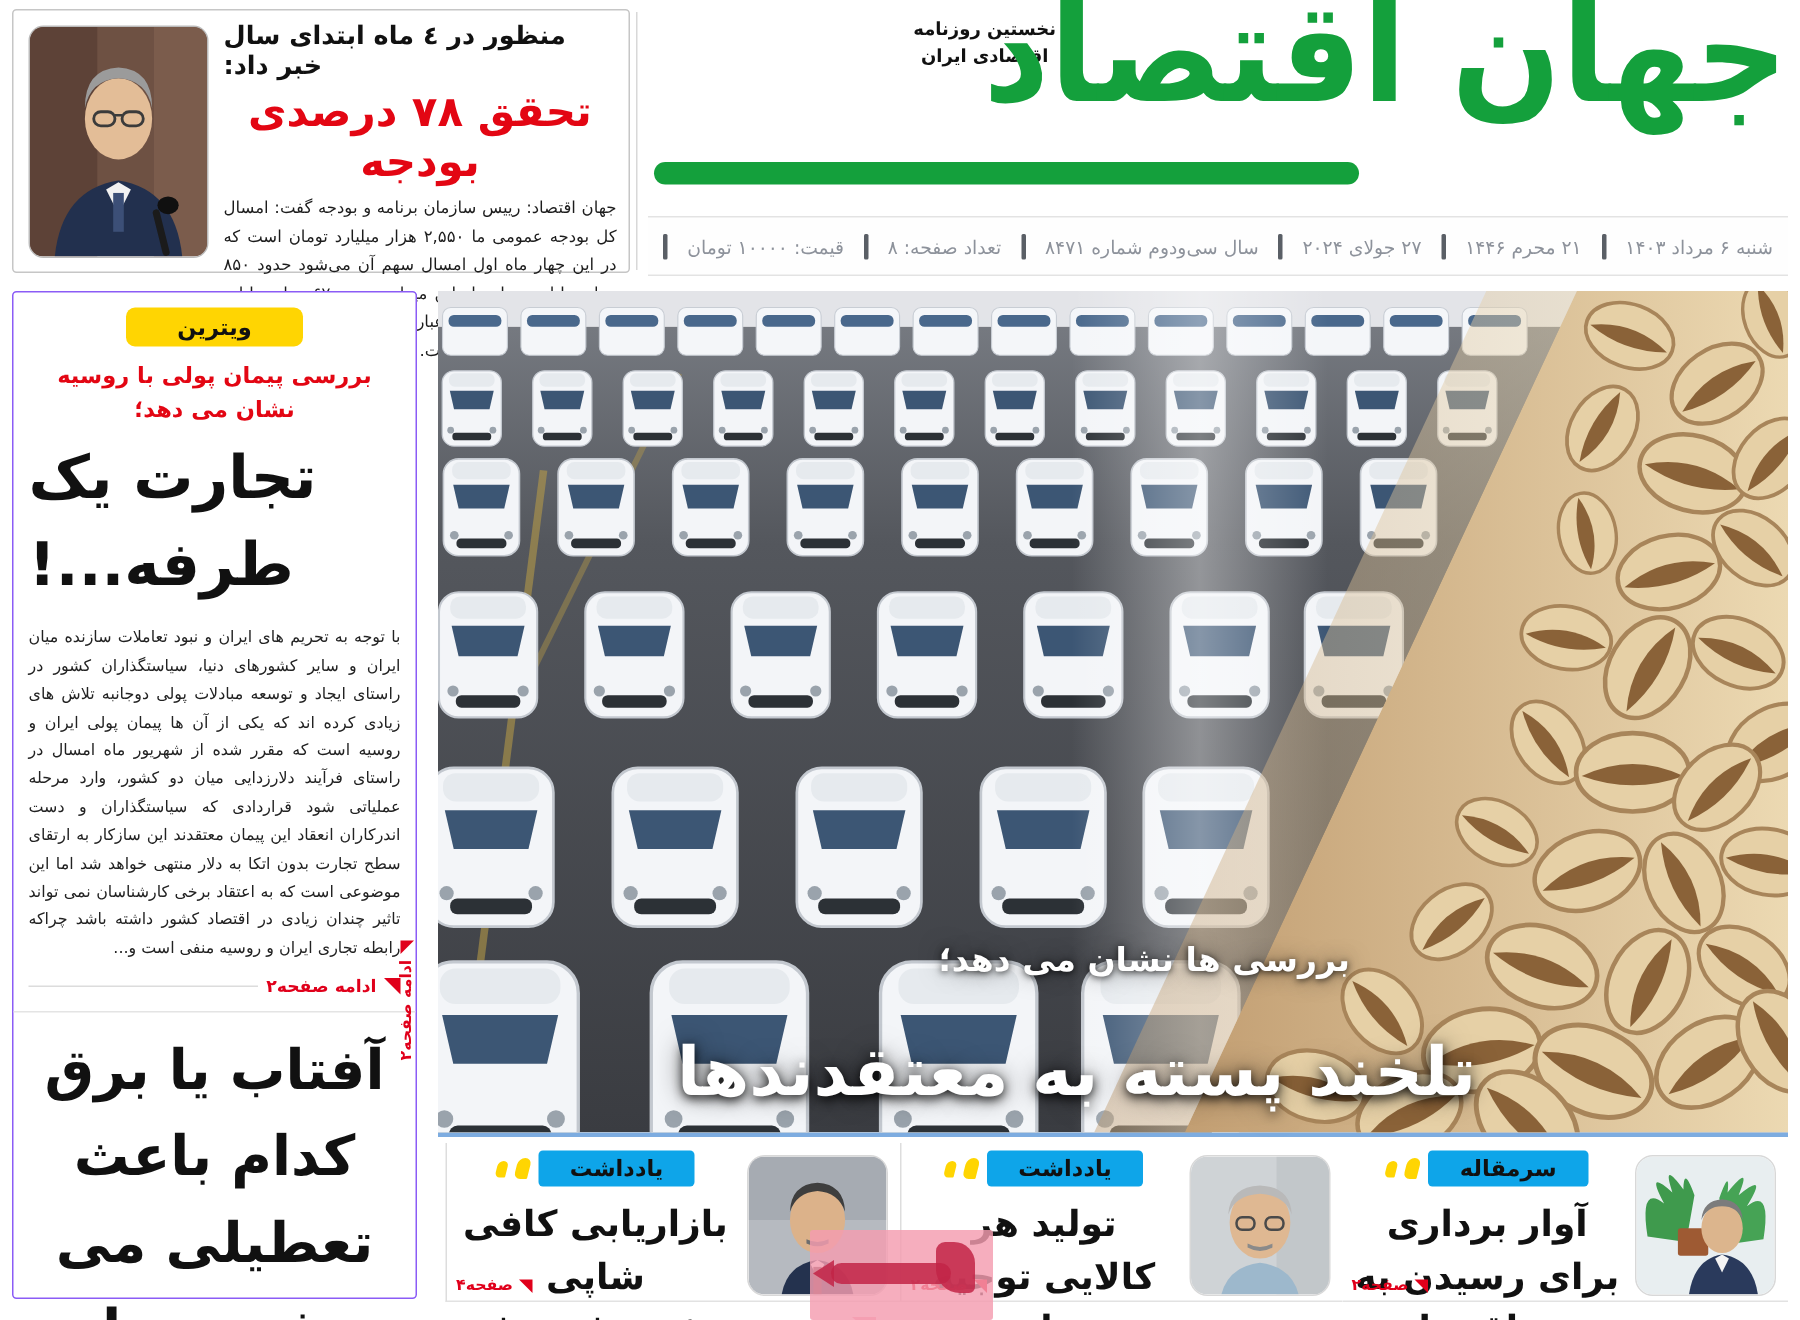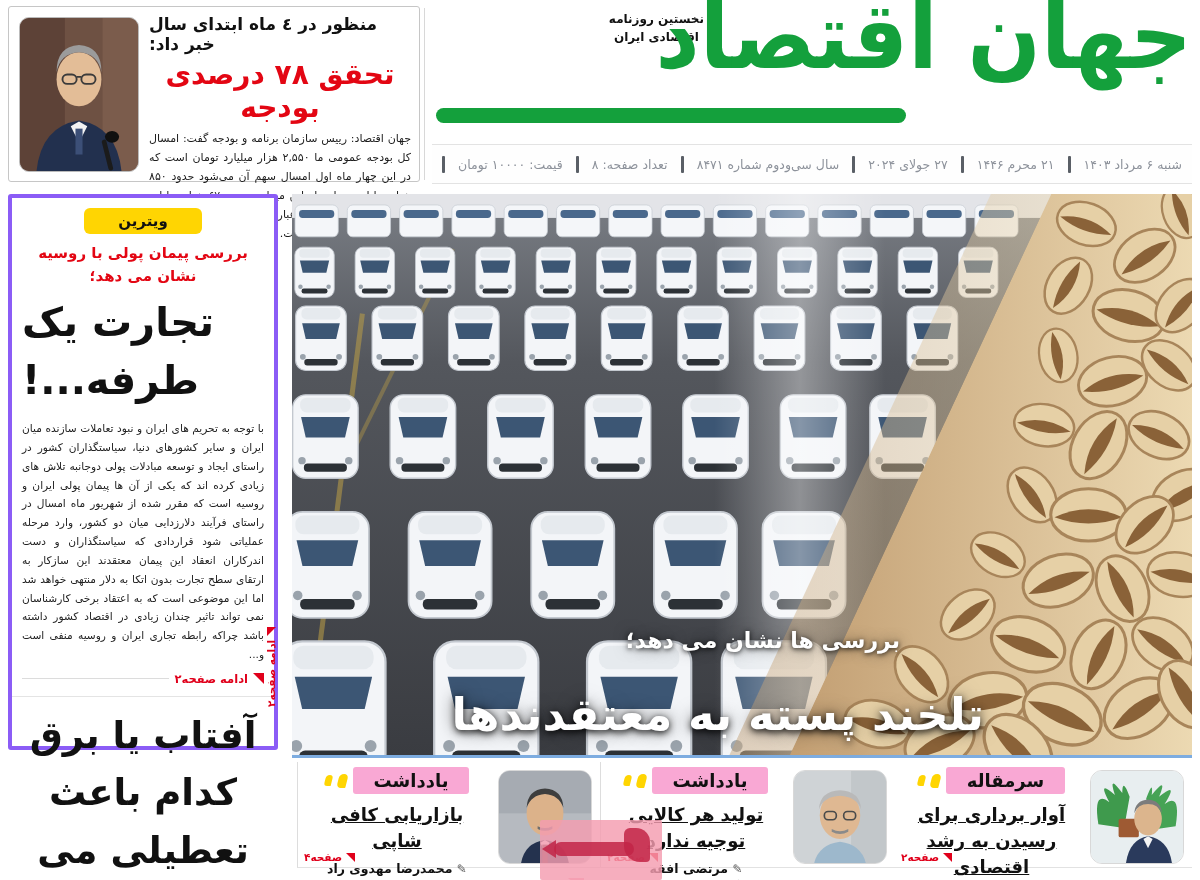--- a/index.html
+++ b/index.html
@@ -19,21 +19,21 @@
 
   
   .mast { position:absolute; left:432px; right:8px; top:0; height:186px; }
   .tagline { position:absolute; right:488px; top:10px; font-size:12px; font-weight:bold; color:#111; text-align:center; white-space:pre-line; line-height:1.5; }
   .logo { position:absolute; right:0; top:-14px; font-size:86px; font-weight:bold; color:#14a03c; letter-spacing:-2px; white-space:nowrap; transform:scaleY(1.08); }
   .logo-tail { position:absolute; left:4px; top:108px; width:470px; height:15px; background:#14a03c; border-radius:8px; }
   .dateline { position:absolute; left:0; right:0; top:144px; height:40px; border-top:1px solid #e3e3e3; border-bottom:1px solid #e3e3e3; background:#fefefe; display:flex; align-items:center; justify-content:space-between; padding:0 10px; color:#8d929b; font-size:12.5px; }
   .dateline .sep { width:3px; height:17px; background:#5a5f66; border-radius:1px; flex:0 0 auto; }
 
   
-  .sidebar { position:absolute; left:8px; top:194px; width:270px; height:556px; border:4px solid #8b5cf6; border-radius:3px; padding:8px 10px; background:#fff; }
+  .sidebar { position:absolute; left:8px; top:194px; width:270px; height:672px; border:1px solid #8b5cf6; border-radius:3px; padding:8px 10px; background:#fff; }
   .pill { display:block; width:fit-content; margin:2px auto 8px; background:#ffd502; border-radius:6px; padding:4px 34px; font-size:15px; font-weight:bold; color:#111; }
   .sb-kicker { color:#e30613; font-weight:bold; font-size:15px; text-align:center; line-height:1.5; }
   .sb-head-xl { font-size:40px; font-weight:bold; color:#111; text-align:left; line-height:1.45; margin-top:6px; }
   .sb-head-lg { font-size:37px; font-weight:bold; color:#111; text-align:center; line-height:1.55; }
   .sb-body { font-size:10.6px; line-height:1.78; text-align:justify; color:#222; margin-top:10px; }
   .cont { display:flex; align-items:center; gap:5px; margin-top:8px; }
   .flag { width:0; height:0; border-top:11px solid #e0001b; border-left:11px solid transparent; flex:0 0 auto; }
   .cont-txt { color:#e0001b; font-weight:bold; font-size:11.5px; flex:0 0 auto; }
   .cont-line { flex:1 1 auto; border-top:1px solid #dcdcdc; }
   .sb-div { border-top:1px solid #e4e4e4; margin:10px -10px; }
@@ -49,24 +49,24 @@
   .side-ref span { color:#e0001b; font-weight:bold; font-size:10.5px; }
 
   
   .bbox { position:absolute; top:762px; height:106px; background:#fff; border-bottom:1px solid #e2e2e2; border-left:1px solid #ddd; }
   .bbox.b1 { left:895px; width:297px; border-left:none; }
   .bbox.b2 { left:600px; width:295px; }
   .bbox.b3 { left:297px; width:303px; }
   .bphoto { position:absolute; right:8px; top:8px; width:94px; height:94px; border-radius:12px; overflow:hidden; border:1px solid #d8d8d8; }
   .btext { position:absolute; left:6px; right:110px; top:5px; bottom:3px; text-align:center; }
   .labelrow { display:flex; align-items:center; justify-content:center; gap:6px; }
-  .blabel { background:#f9a8d4; padding:3px 21px; border-radius:3px; font-size:18px; font-weight:bold; color:#111; }
+  .blabel { background:#0ea5e9; padding:3px 21px; border-radius:3px; font-size:15px; font-weight:bold; color:#111; }
   .q { width:9px; height:14px; background:#ffd502; border-radius:7px 7px 1px 7px; transform:skewX(-14deg); }
   .q.small { width:7px; height:11px; }
-  .bhead { font-size:18px; font-weight:bold; color:#111; line-height:1.45; margin-top:8px;text-decoration:underline; }
+  .bhead { font-size:24px; font-weight:bold; color:#111; line-height:1.45; margin-top:8px; }
   .bauthor { font-size:12.5px; font-weight:bold; color:#111; margin-top:7px; }
   .pen { color:#555; font-size:12px; }
   .brole { font-size:11px; color:#222; margin-top:2px; }
   .bref { position:absolute; left:6px; bottom:4px; display:flex; align-items:center; gap:4px; }
   .bref .flag { border-top-width:9px; border-left-width:9px; }
   .bref span { color:#e0001b; font-weight:bold; font-size:10.5px; }
 
   
   .wm { position:absolute; left:540px; top:820px; width:122px; height:60px; background:rgba(244,156,176,.82); border-radius:2px; }
   .wm .bar { position:absolute; left:14px; top:22px; width:80px; height:14px; background:#c22547; border-radius:7px; opacity:.85; }

